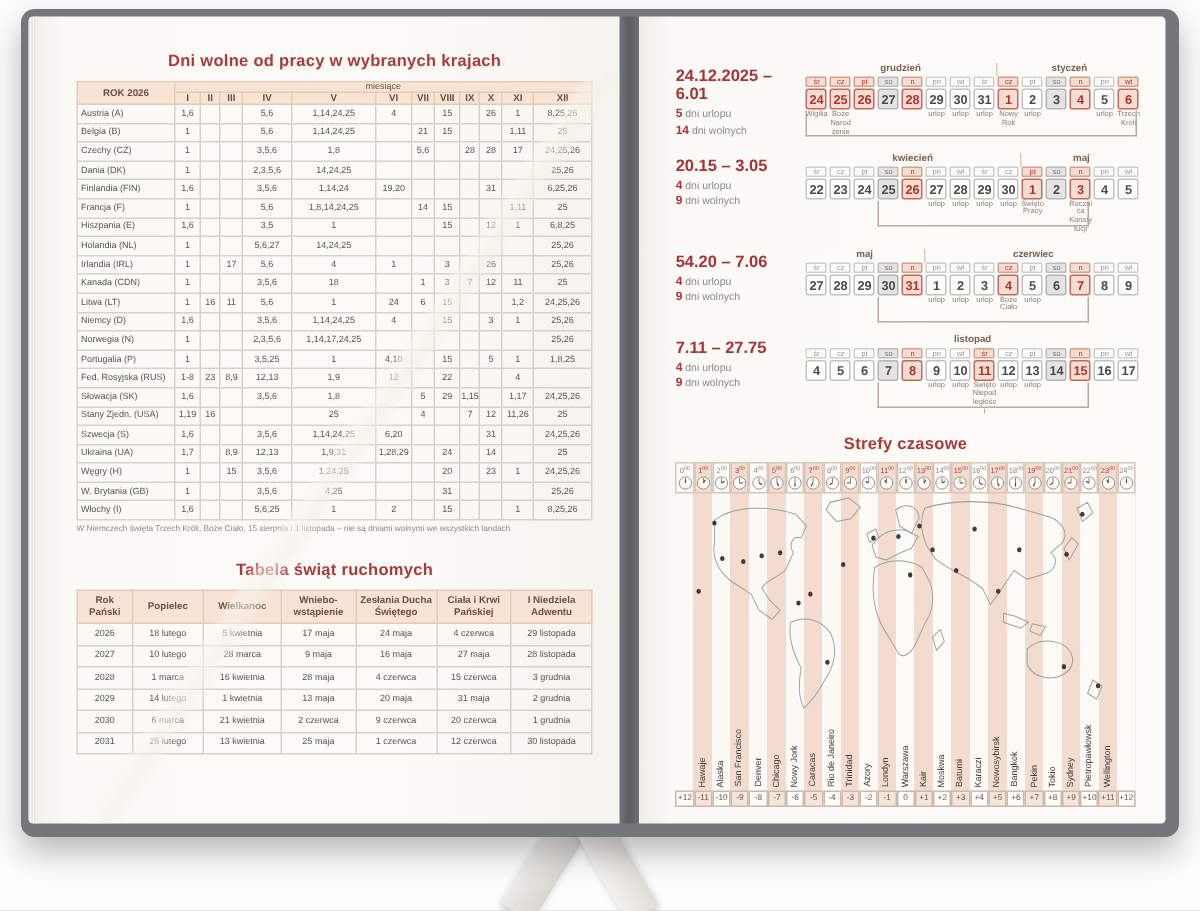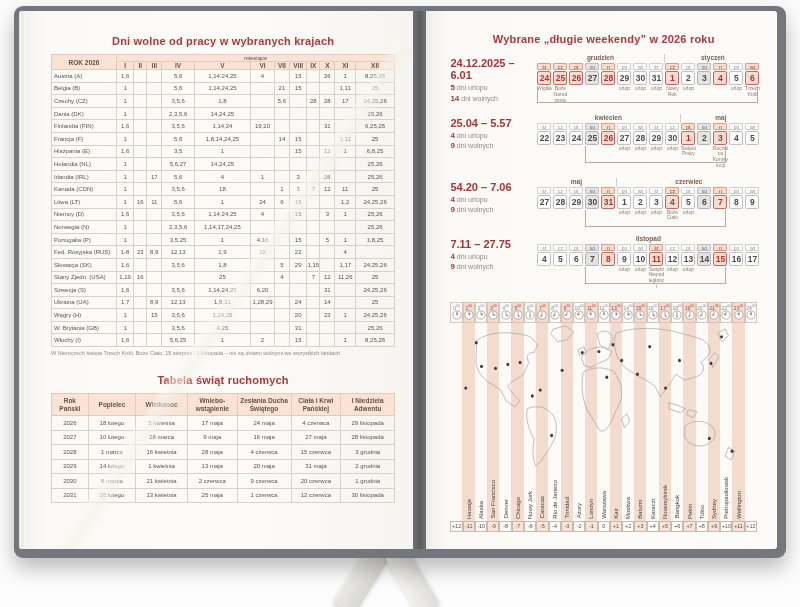--- a/index.html
+++ b/index.html
@@ -556,21 +556,20 @@
             </table>
         </div>
       </div>
       <div class="ribbon-diag"></div>
     </div>
 
     <div class="gutter"></div>
 
     <div class="page page-right">
       <div class="rp-inner">
-        <div class="ptitle">Wybrane „długie weekendy” w 2026 roku</div>
         <div id="weekends">
             <div class="we-entry">
               <div class="we-info">
                 <div class="we-range">24.12.2025 – 6.01</div>
                 <div class="we-line"><b>5</b> dni urlopu</div>
                 <div class="we-line"><b>14</b> dni wolnych</div>
               </div>
               <div class="we-cal">
                 <div class="mrow">
                   <div class="mseg" style="width: 128px;">grudzień</div>
@@ -646,21 +645,21 @@
                     <div class="dh">wt</div>
                     <div class="dn">6</div>
                     <div class="dl">Trzech Króli</div>
                   </div>
                 </div>
                 <div class="bracket" style="left: 1px; width: 221px;"></div>
               </div>
             </div>
             <div class="we-entry">
               <div class="we-info">
-                <div class="we-range">25.04 – 5.57</div>
+                <div class="we-range">20.15 – 3.05</div>
                 <div class="we-line"><b>4</b> dni urlopu</div>
                 <div class="we-line"><b>9</b> dni wolnych</div>
               </div>
               <div class="we-cal">
                 <div class="mrow">
                   <div class="mseg" style="width: 144px;">kwiecień</div>
                   <div class="mseg" style="width: 80px;">maj</div>
                 </div>
                 <div class="drow">
                   <div class="dcol t-work">
@@ -904,20 +903,21 @@
                     <div class="dn">17</div>
                     <div class="dl"></div>
                   </div>
                 </div>
                 <div class="bracket" style="left: 49px; width: 141px;"></div>
               </div>
             </div>
           </div>
 
         <div class="tz-wrap">
+          <div class="ptitle">Strefy czasowe</div>
           <div class="tz-grid">
             <div class="clk-row" id="clkrow">
                 <div class="clk">
                   <div class="clk-h">0<sup>00</sup></div>
                   <svg viewBox="0 0 10 10" width="10" height="10">
                     <circle cx="5" cy="5" r="4.1" fill="#fdfcfa" stroke="#8a8a8a" stroke-width="0.6"></circle>
                     <line x1="5" y1="5" x2="5" y2="1.7" stroke="#666" stroke-width="0.55"></line>
                     <line x1="5" y1="5" x2="5" y2="2.6" stroke="#444" stroke-width="0.75" transform="rotate(0 5 5)"></line>
                   </svg>
                 </div>

